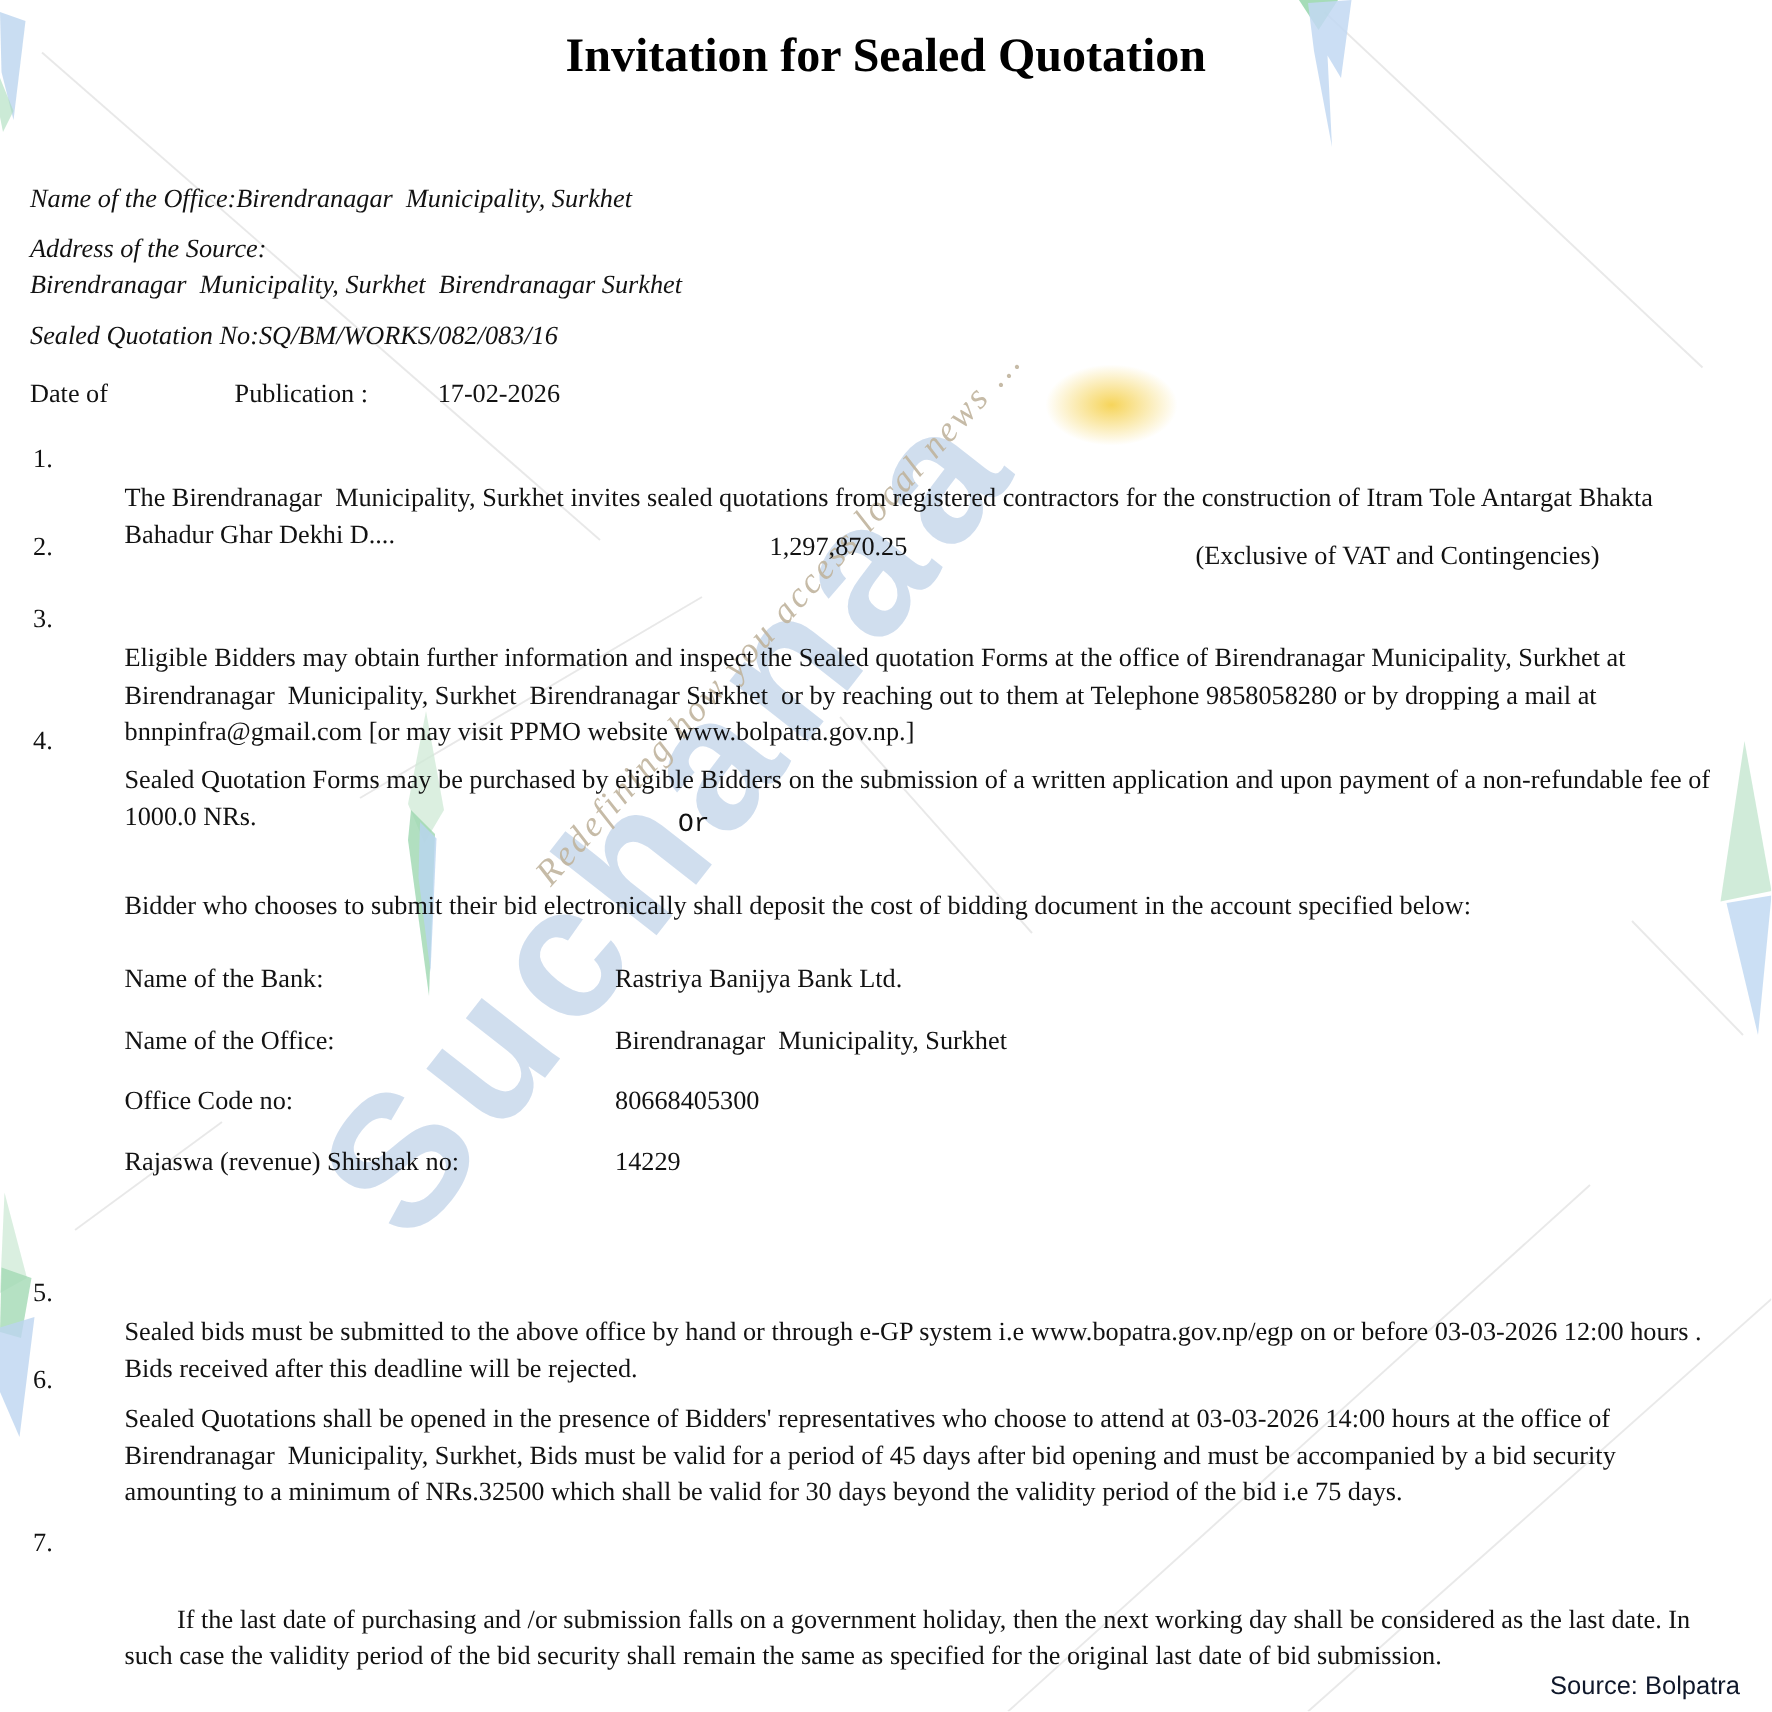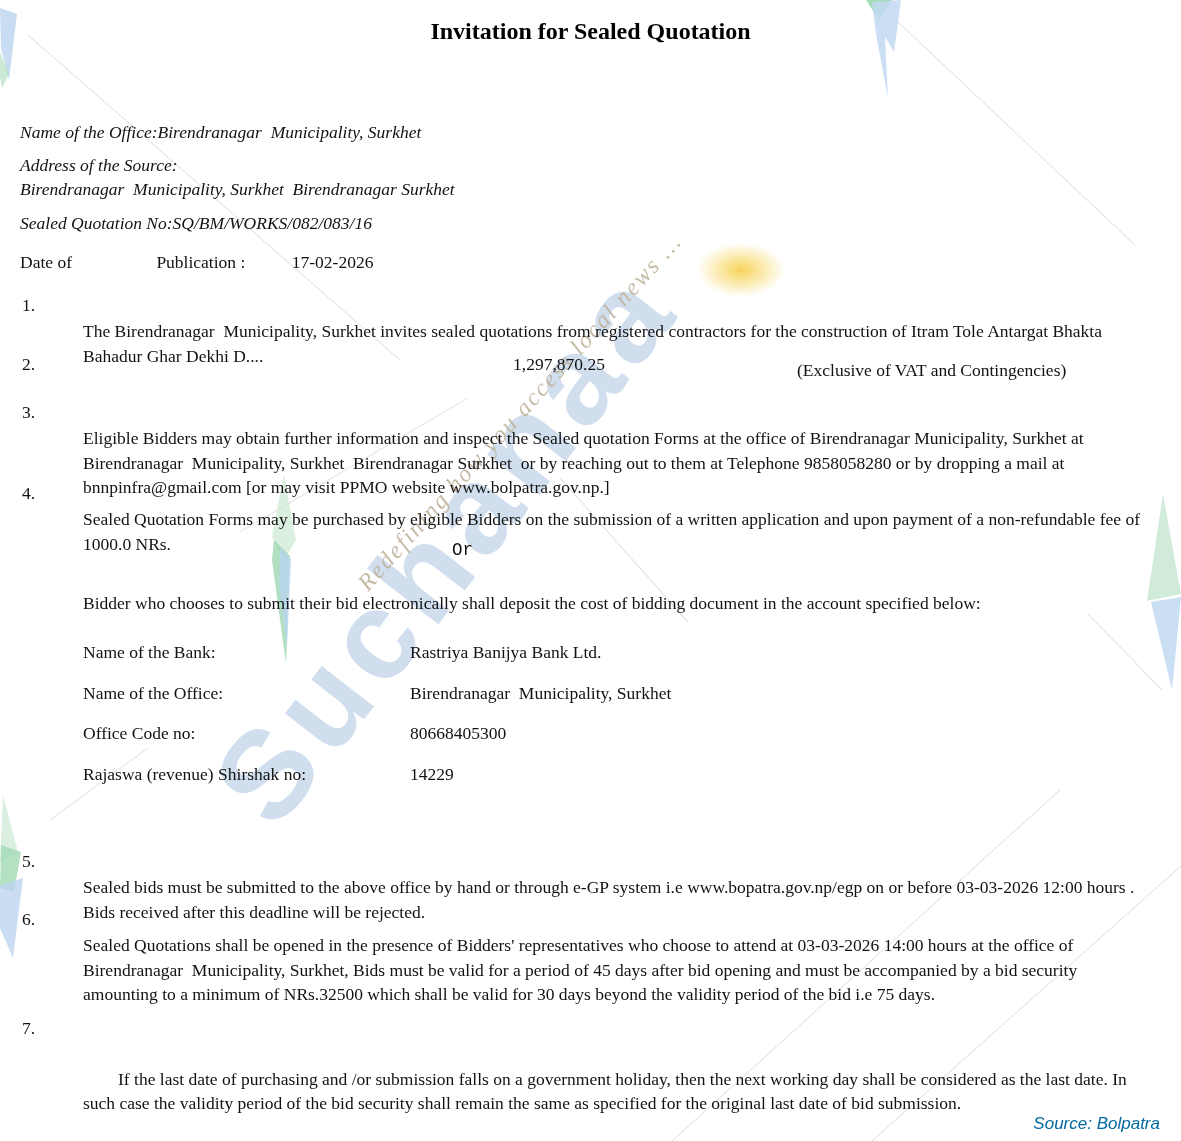--- a/index.html
+++ b/index.html
@@ -30,42 +30,42 @@
     position:absolute;left:520px;top:412px;z-index:1;
     transform:translate(-50%,-50%) rotate(-48deg);
     font-family:"Liberation Serif", serif;font-style:italic;
     font-size:24px;letter-spacing:2px;
     color:#c0b49e;opacity:.9;white-space:nowrap;pointer-events:none;
   }
   
   .doc{position:absolute;left:0;top:0;width:1181px;height:1141px;z-index:2;}
   .title{
     position:absolute;left:0;top:18px;width:1181px;
-    text-align:center;font-size:24px;font-weight:bold;color:#000;
+    text-align:center;font-size:32px;font-weight:bold;color:#000;
   }
   .hline{position:absolute;left:20px;font-size:17.5px;line-height:24.6px;white-space:pre-wrap;font-style:italic;}
   .pub{position:absolute;left:20px;top:252px;font-size:17.5px;}
   .pub .p1{display:inline-block;width:132px;}
   .pub .p2{display:inline-block;width:131px;}
   .item{position:absolute;left:22px;width:1121px;display:flex;font-size:17.5px;line-height:24.6px;}
   .item .num{width:61px;flex:none;}
   .item .txt{flex:1;white-space:pre-wrap;margin-top:26px;}
   .item2-body{flex:1;position:relative;}
   .item2-body .amount{position:absolute;left:430px;top:0;}
   .item2-body .vatnote{position:absolute;left:714px;top:6px;}
   .or-sep{position:absolute;left:452px;top:540px;font-size:17.5px;font-family:Liberation Mono, monospace;}
   .intro{position:absolute;left:83px;top:591px;width:1060px;font-size:17.5px;line-height:24.6px;white-space:pre-wrap;}
   .bank{position:absolute;left:83px;top:640px;font-size:17.5px;line-height:24.5px;}
   .bank-row{display:flex;margin-bottom:16px;}
   .bank-label{width:327px;flex:none;white-space:pre-wrap;}
   .bank-value{white-space:pre-wrap;}
   .note-line{white-space:pre-wrap;}
   .source{
     position:absolute;right:21px;top:1114px;
-    font-family:"Liberation Sans", sans-serif;font-style:italic;font-size:17px;color:#0369a1;
+    font-family:"Liberation Sans", sans-serif;font-size:17px;color:#0f172a;
   }
 </style>
 </head>
 <body>
 
 <div class="page">
 
   <svg class="decor-svg" width="1181" height="1141" viewBox="0 0 1181 1141">
     <g stroke="#d7d7d7" stroke-width="1.3" opacity="0.55">
       <line x1="28" y1="35" x2="400" y2="360"></line>

